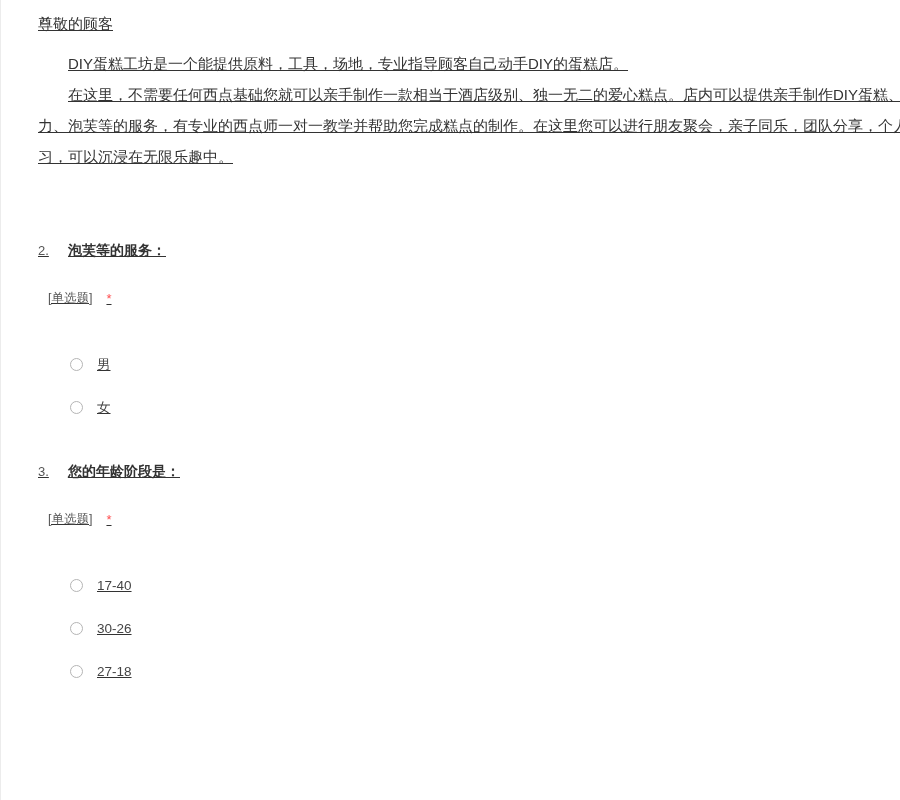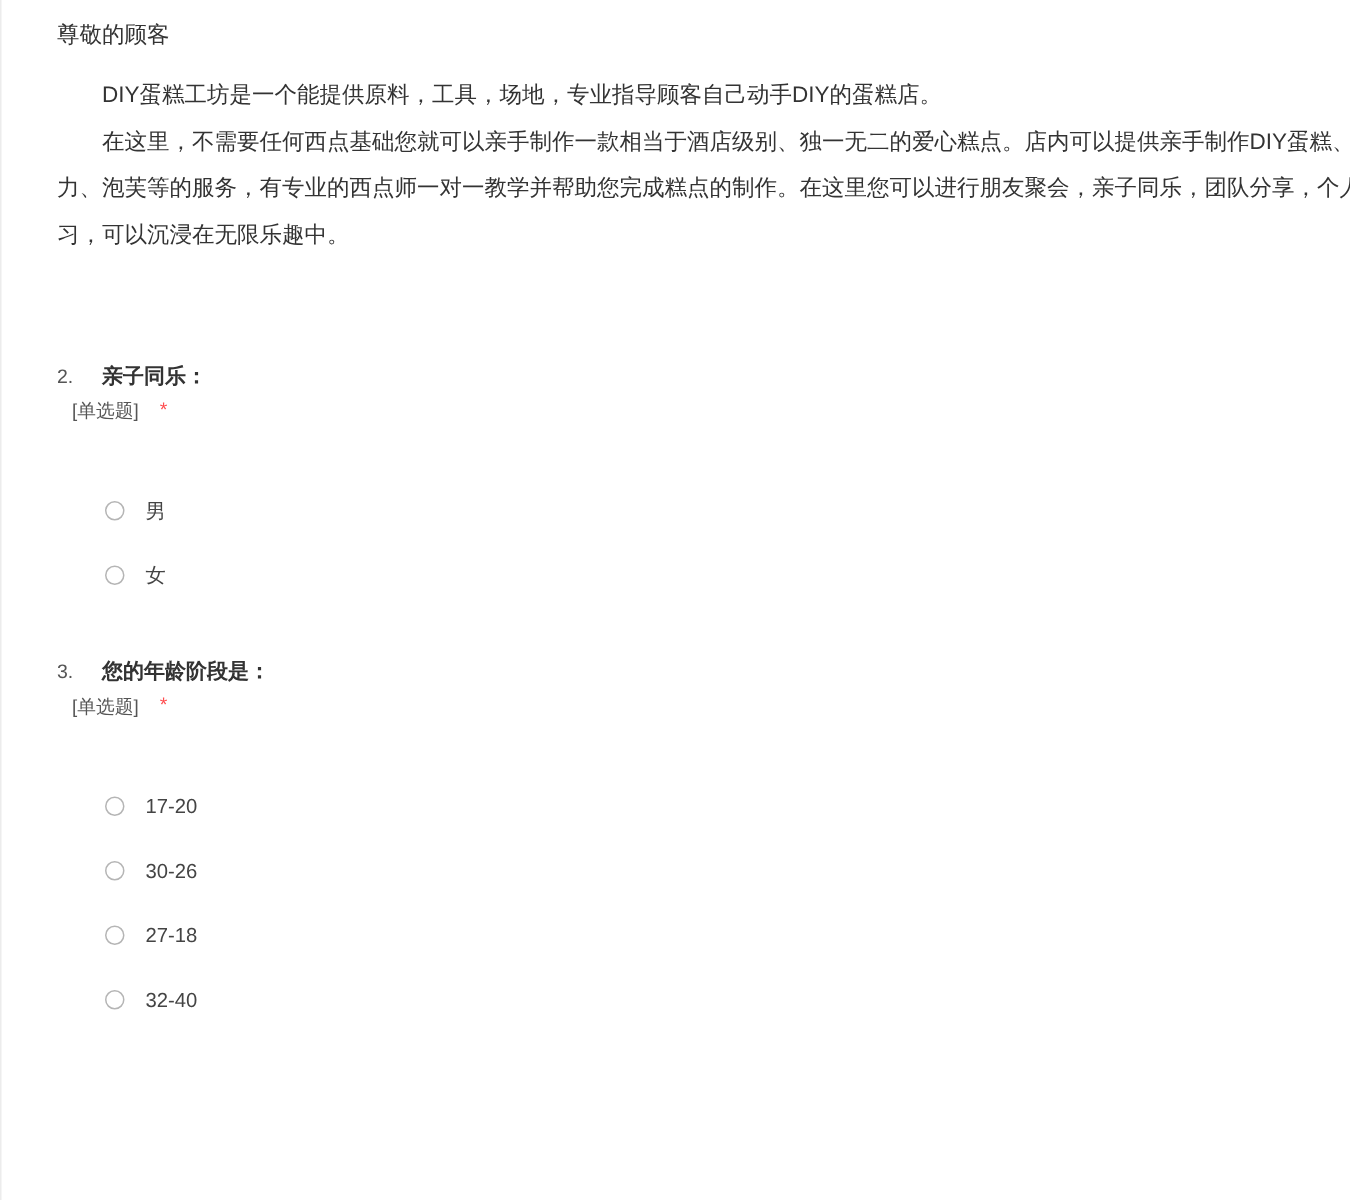--- a/index.html
+++ b/index.html
@@ -14,20 +14,21 @@
     color: #333333;
     overflow: hidden;
     position: relative;
   }
   .page {
     width: 900px;
     height: 628px;
     position: relative;
     box-sizing: border-box;
     padding: 0;
+    text-decoration: underline;
   }
   .left-rule {
     position: absolute;
     left: 0;
     top: 0;
     width: 1px;
     height: 800px;
     background: #ececec;
   }
 
@@ -70,25 +71,26 @@
     font-size: 13px;
     width: 30px;
     flex: 0 0 30px;
   }
   .q-title {
     font-weight: bold;
     color: #333333;
     font-size: 14px;
   }
   .q-meta {
-    margin-top: 6px;
+    margin-top: 30px;
     padding-left: 10px;
     font-size: 12.5px;
     color: #555555;
     display: flex;
+    align-items: center;
   }
   .q-required {
     color: #ff4d4f;
     margin-left: 14px;
     font-size: 13px;
     line-height: 1;
   }
   .options {
     margin-top: 36px;
     padding-left: 32px;
@@ -125,21 +127,21 @@
     <div class="intro-title">尊敬的顾客</div>
     <p class="intro-p">DIY蛋糕工坊是一个能提供原料，工具，场地，专业指导顾客自己动手DIY的蛋糕店。</p>
     <p class="intro-p wrap">在这里，不需要任何西点基础您就可以亲手制作一款相当于酒店级别、独一无二的爱心糕点。店内可以提供亲手制作DIY蛋糕、巧克力、泡芙等的服务，有专业的西点师一对一教学并帮助您完成糕点的制作。在这里您可以进行朋友聚会，亲子同乐，团队分享，个人学习，可以沉浸在无限乐趣中。</p>
   </div>
 
   <div class="spacer-lg"></div>
 
   <div class="question">
     <div class="q-head">
       <span class="q-num">2.</span>
-      <span class="q-title">亲子同乐：</span>
+      <span class="q-title">泡芙等的服务：</span>
     </div>
     <div class="q-meta">
       <span>[单选题]</span>
       <span class="q-required">*</span>
     </div>
     <div class="options">
       <div class="option">
         <span class="radio"></span>
         <span class="opt-label">男</span>
       </div>
@@ -157,29 +159,25 @@
       <span class="q-num">3.</span>
       <span class="q-title">您的年龄阶段是：</span>
     </div>
     <div class="q-meta">
       <span>[单选题]</span>
       <span class="q-required">*</span>
     </div>
     <div class="options">
       <div class="option">
         <span class="radio"></span>
-        <span class="opt-label">17-20</span>
+        <span class="opt-label">17-40</span>
       </div>
       <div class="option">
         <span class="radio"></span>
         <span class="opt-label">30-26</span>
       </div>
       <div class="option">
         <span class="radio"></span>
         <span class="opt-label">27-18</span>
       </div>
-      <div class="option">
-        <span class="radio"></span>
-        <span class="opt-label">32-40</span>
-      </div>
     </div>
   </div>
 </div>
 
 </body></html>

